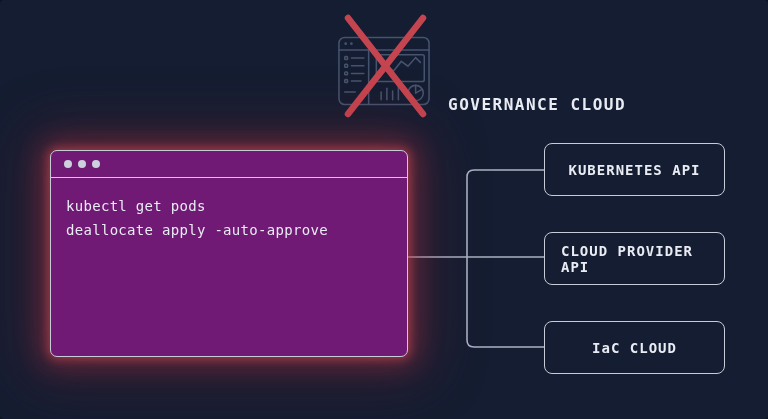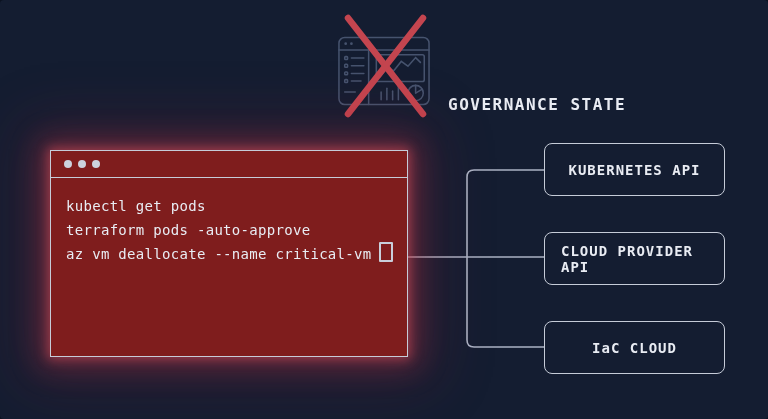--- a/index.html
+++ b/index.html
@@ -17,21 +17,21 @@
     font-size:16px;font-weight:bold;letter-spacing:1.5px;line-height:23px;
     white-space:pre;
   }
 
   
   .connectors{position:absolute;left:0;top:0;width:768px;height:419px;pointer-events:none;}
 
   
   .terminal{
     position:absolute;left:50px;top:150px;width:358px;height:207px;
-    background:#7f1d1d;border:1.5px solid #c6ccd8;border-radius:0;
+    background:#701a75;border:1.5px solid #c6ccd8;border-radius:7px;
     box-sizing:border-box;
     box-shadow:
       0 0 10px 2px rgba(226,82,92,.50),
       0 0 26px 10px rgba(190,55,70,.38),
       0 0 58px 26px rgba(148,38,58,.22);
   }
   .terminal-bar{
     height:26px;border-bottom:1.5px solid #c6ccd8;
     display:flex;align-items:center;padding-left:13px;gap:6px;
   }
@@ -85,39 +85,38 @@
     <line x1="81" y1="59" x2="81" y2="51"></line>
     <line x1="81" y1="59" x2="88" y2="55"></line>
   </svg>
 
   <svg class="gov-cross" viewBox="0 0 90 108" fill="none" stroke="#c4454f" stroke-width="6.5" stroke-linecap="round">
     <line x1="8" y1="6" x2="83" y2="102"></line>
     <line x1="83" y1="6" x2="8" y2="102"></line>
   </svg>
 
   <div class="gov-label">
-    <div>GOVERNANCE STATE</div>
+    <div>GOVERNANCE CLOUD</div>
   </div>
 
   <svg class="connectors" viewBox="0 0 768 419" fill="none" stroke="#aab2c3" stroke-width="1.6">
     <path d="M 408 257 L 544 257"></path>
     <path d="M 467 257 L 467 177 Q 467 170 474 170 L 544 170"></path>
     <path d="M 467 257 L 467 340 Q 467 347 474 347 L 544 347"></path>
   </svg>
 
   <div class="terminal">
     <div class="terminal-bar">
       <span class="dot"></span>
       <span class="dot"></span>
       <span class="dot"></span>
     </div>
     <div class="terminal-body">
       <div class="cmd-line">kubectl get pods</div>
-      <div class="cmd-line">terraform pods -auto-approve</div>
-      <div class="cmd-line"><span>az vm deallocate --name critical-vm</span><span class="cursor"></span></div>
+      <div class="cmd-line">deallocate apply -auto-approve</div>
     </div>
   </div>
 
   <div class="node node-1">
     <span>KUBERNETES API</span>
   </div>
   <div class="node node-2">
     <span>CLOUD PROVIDER API</span>
   </div>
   <div class="node node-3">

